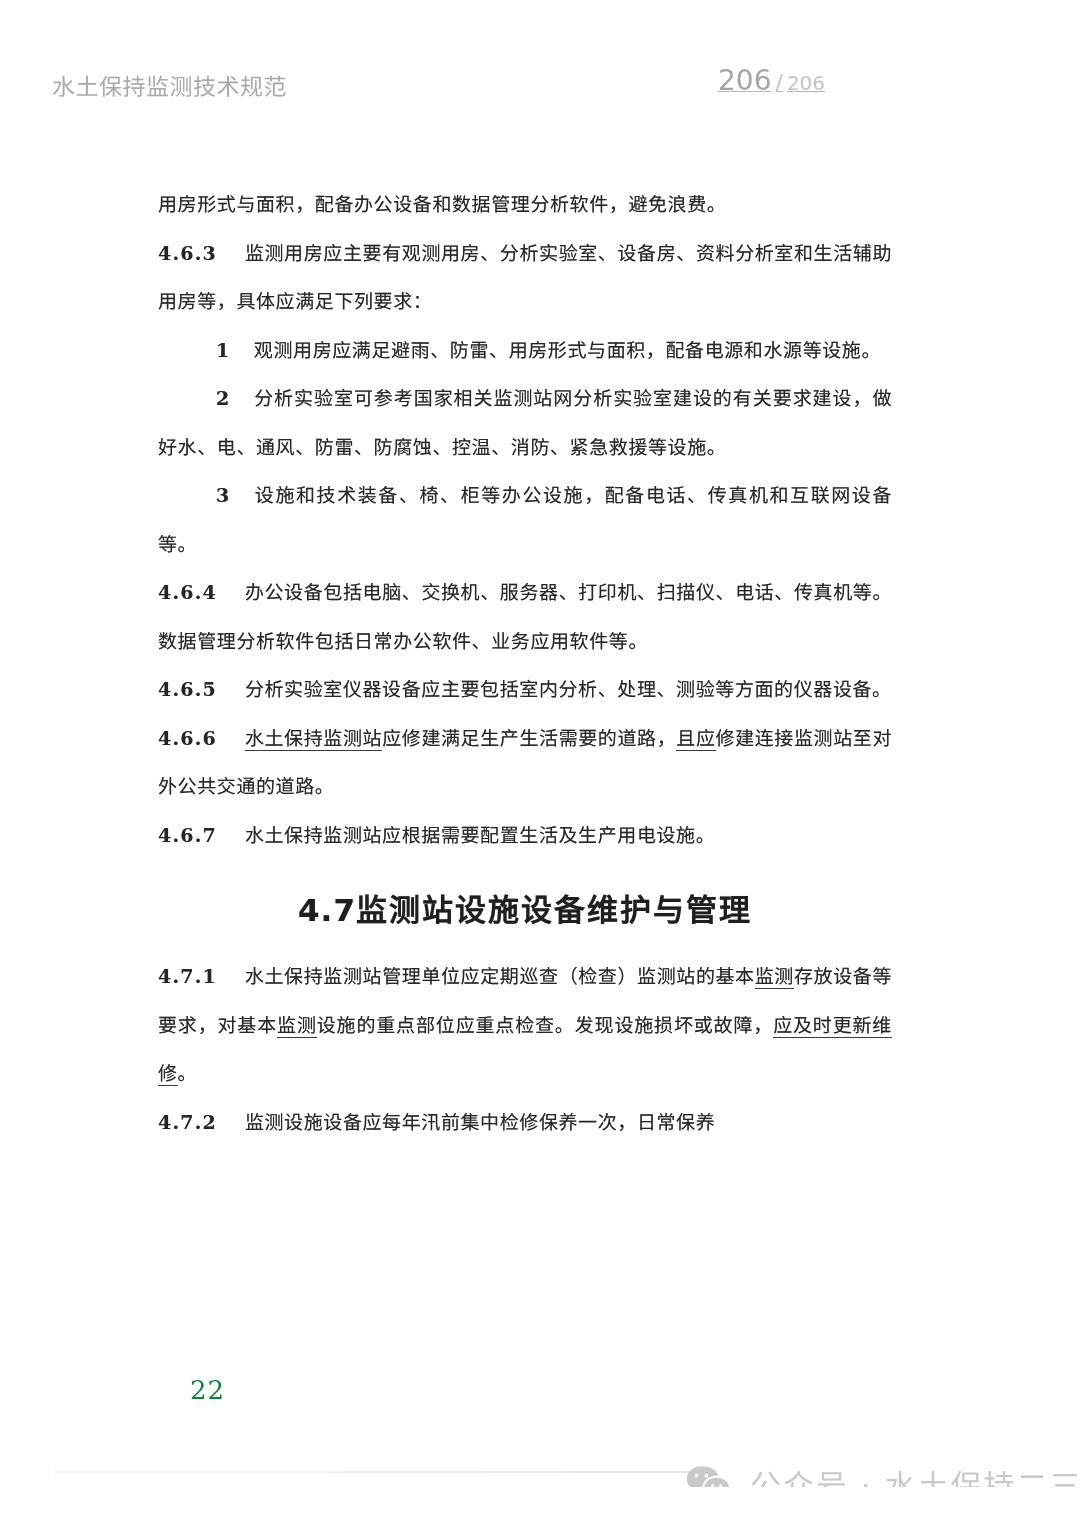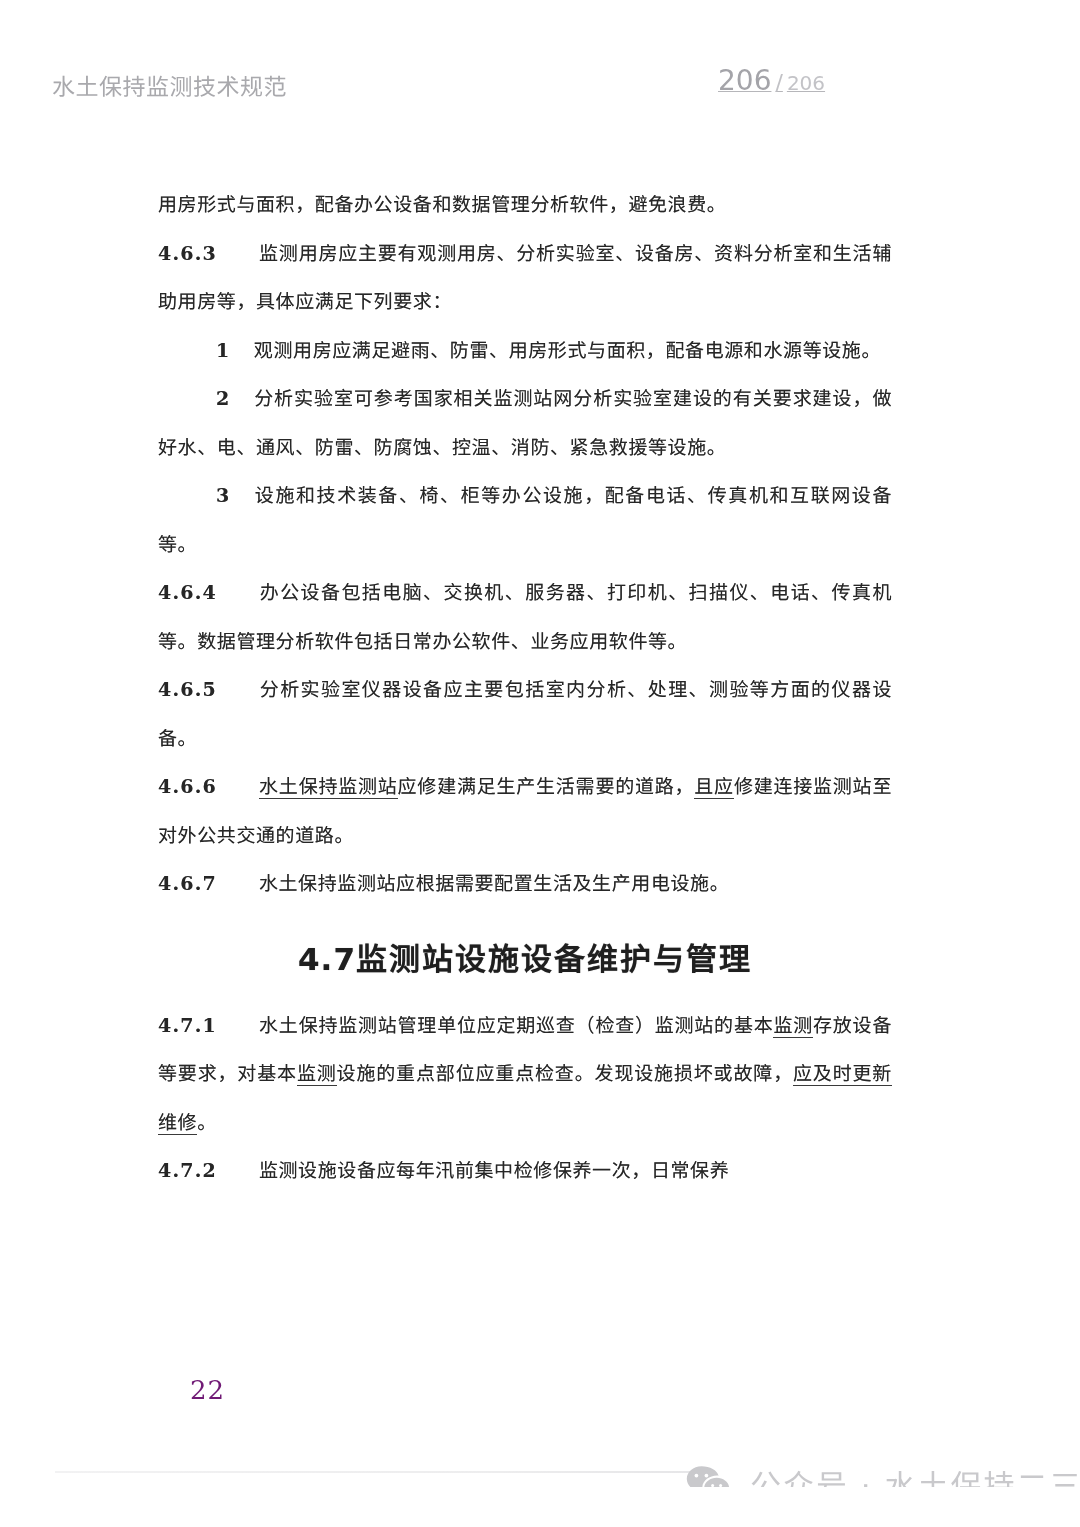--- a/index.html
+++ b/index.html
@@ -91,21 +91,21 @@
     letter-spacing: 0.6px;
     color: #262626;
     text-shadow: 0 0 0.6px rgba(70,70,70,0.55);
   }
 
   
   .num {
     font-family: "DejaVu Serif", "Liberation Serif", serif;
     font-weight: bold;
     letter-spacing: 1.2px;
-    margin-right: 16px;
+    margin-right: 2px;
   }
   .num + .gap { display: inline-block; width: 26px; }
 
   
   .p.item { text-indent: 58px; }
   .item-num {
     font-family: "DejaVu Serif", "Liberation Serif", serif;
     font-weight: bold;
   }
   .item-num + .gap { display: inline-block; width: 24px; }
@@ -132,21 +132,21 @@
     letter-spacing: 1px;
   }
 
   
   .folio {
     position: absolute;
     left: 190px;
     top: 1225px;
     font-family: "DejaVu Serif", "Liberation Serif", serif;
     font-size: 26px;
-    color: #701a75;
+    color: #15803d;
     letter-spacing: 1px;
   }
 
   
   .footer-rule {
     position: absolute;
     left: 55px;
     top: 1471px;
     width: 636px;
     height: 2px;

